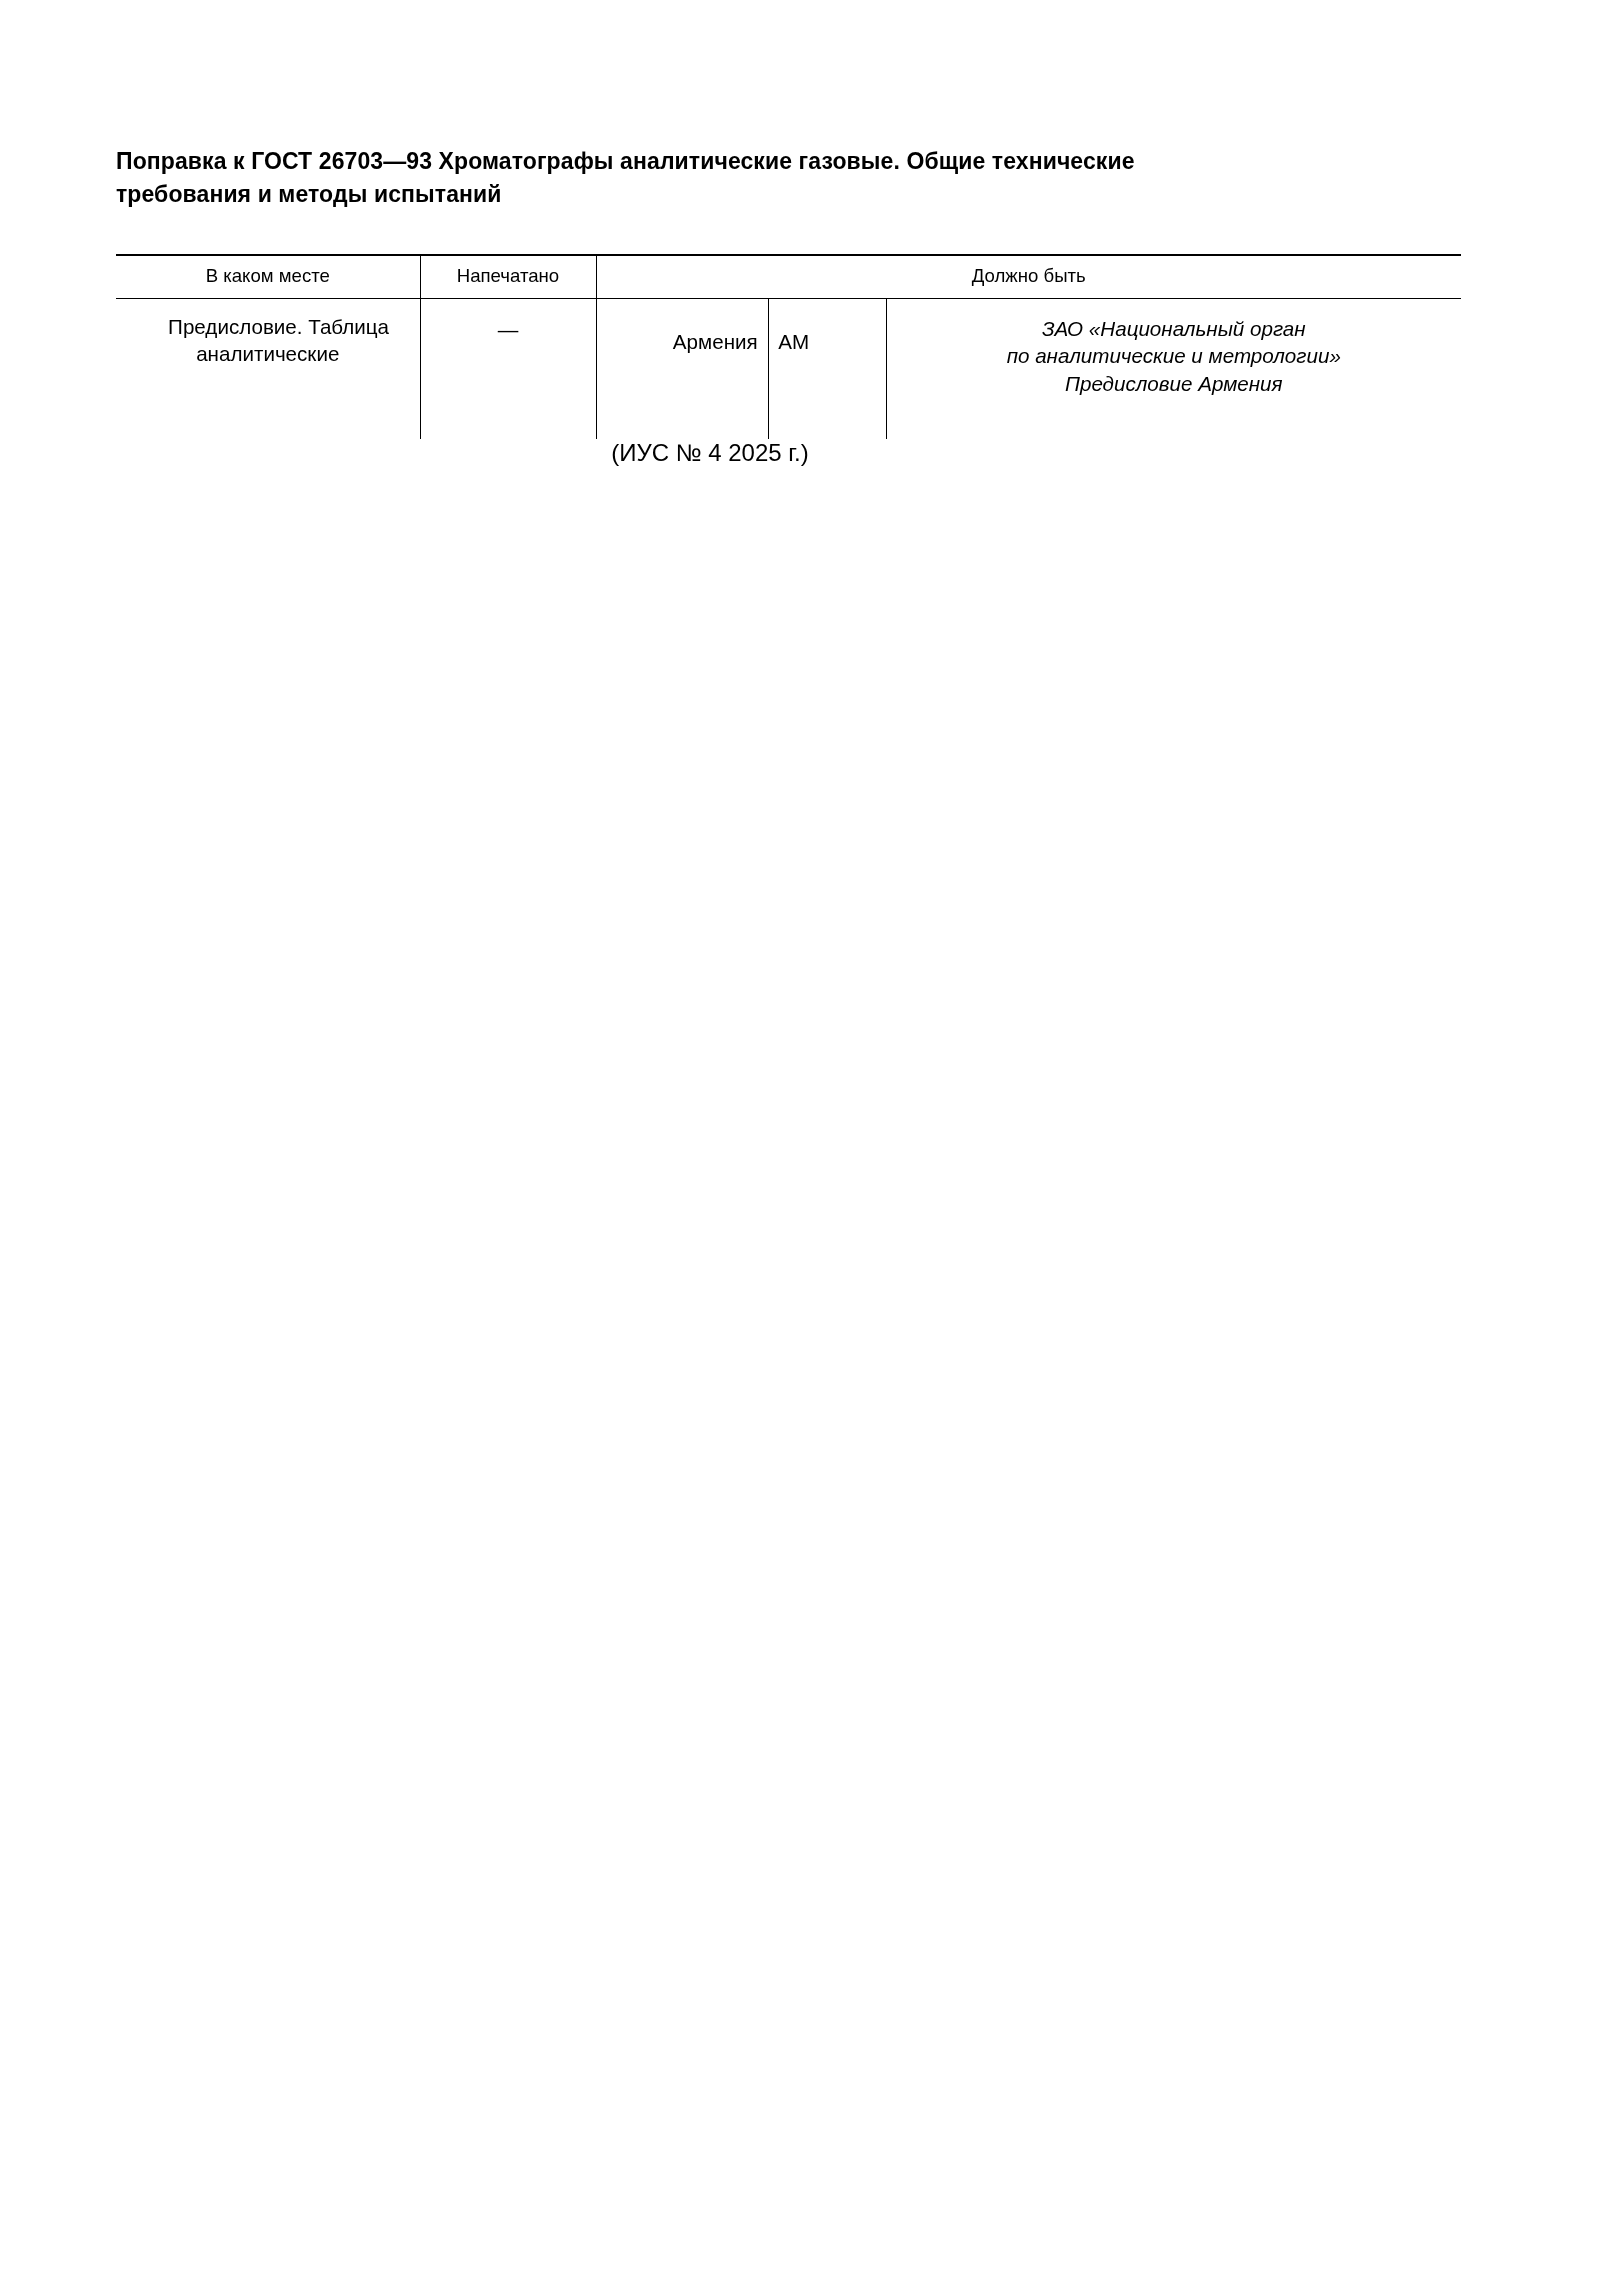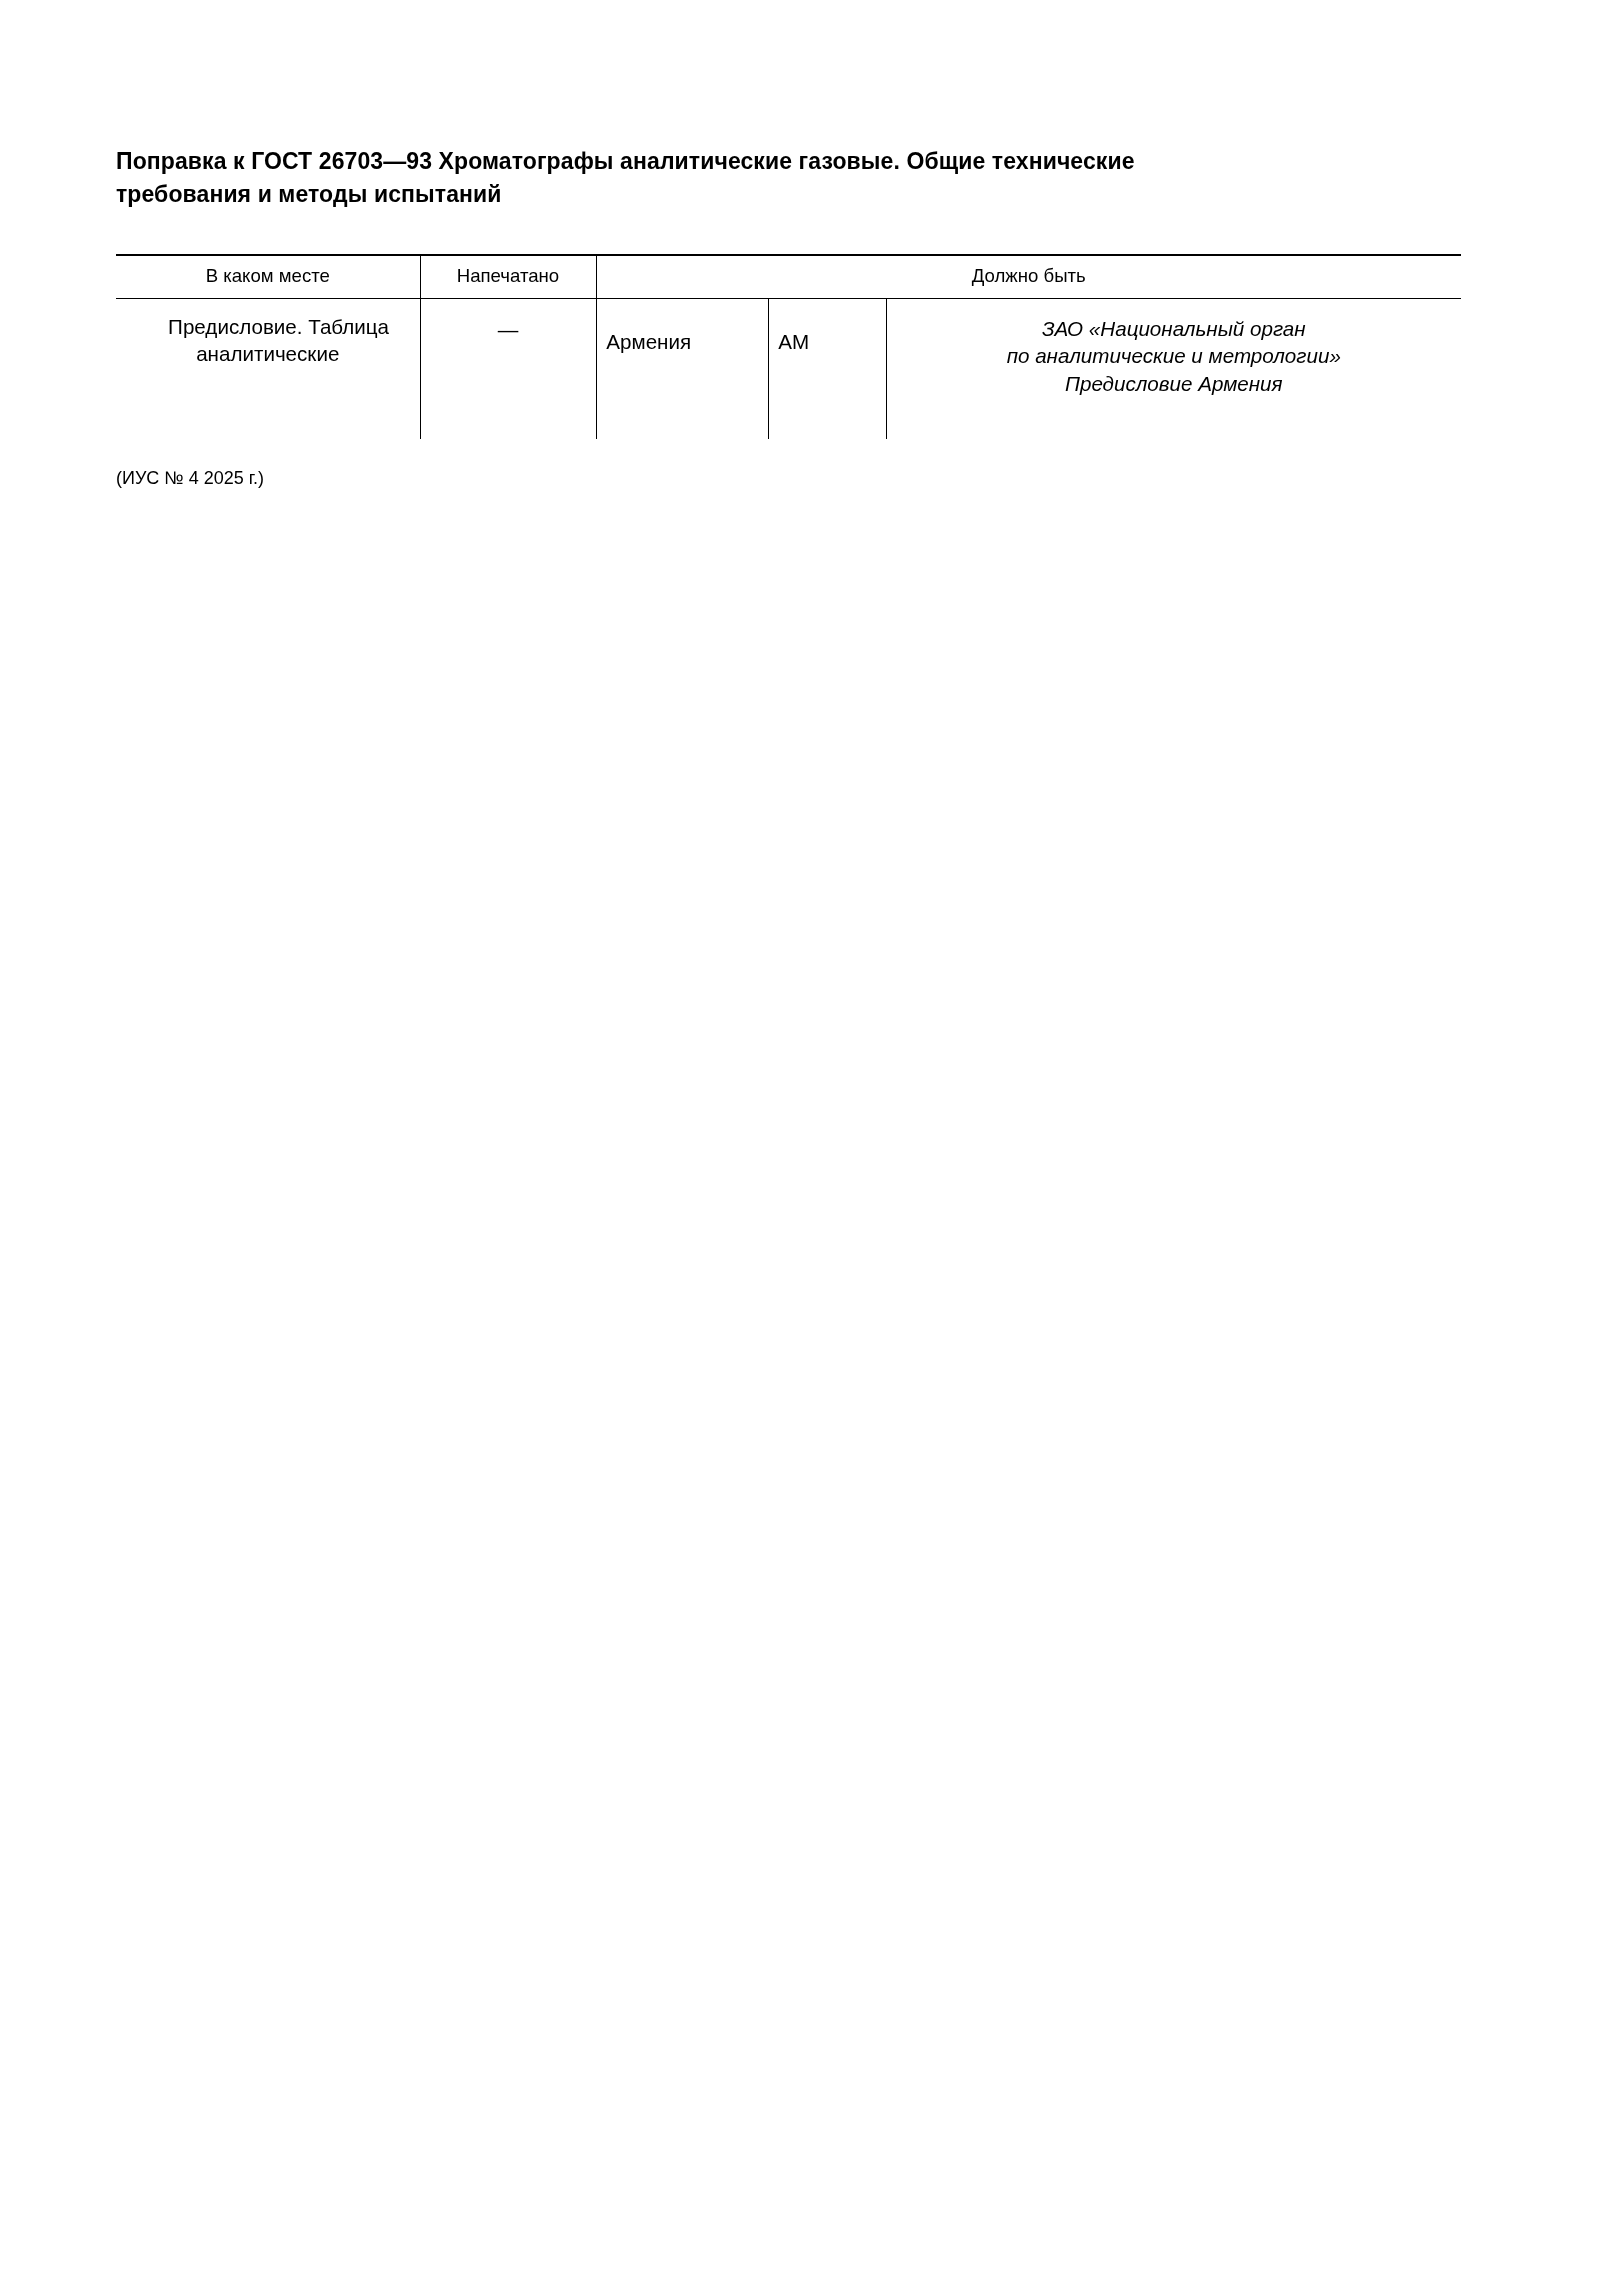--- a/index.html
+++ b/index.html
@@ -78,29 +78,28 @@
   }
   .cell-place .l1 { display: block; text-indent: 21.6px; }
   .cell-place .l2 { display: block; }
   .cell-printed { text-align: center; }
   .dash {
     display: inline-block;
     padding-top: 3.9px;
     font-size: 20.6px;
     letter-spacing: 0;
   }
-  .cell-country { text-align: left; padding-top: 29px !important; }
+  .cell-country { text-align: right; padding-top: 29px !important; }
   .cell-code    { text-align: left; padding-top: 29px !important; }
   .cell-body    { text-align: center; padding-top: 15.7px !important; font-style: italic; }
   .cell-body div { line-height: 1.35; }
 
   .iuc {
-    margin-top: 29px;
-    text-align: left;
-    font-size: 18px;
+    text-align: center;
+    font-size: 24px;
     padding-right: 157px;
   }
 </style>
 </head>
 <body>
 
 <div class="page">
   <div class="content">
 
     <h1 class="doc-title">

